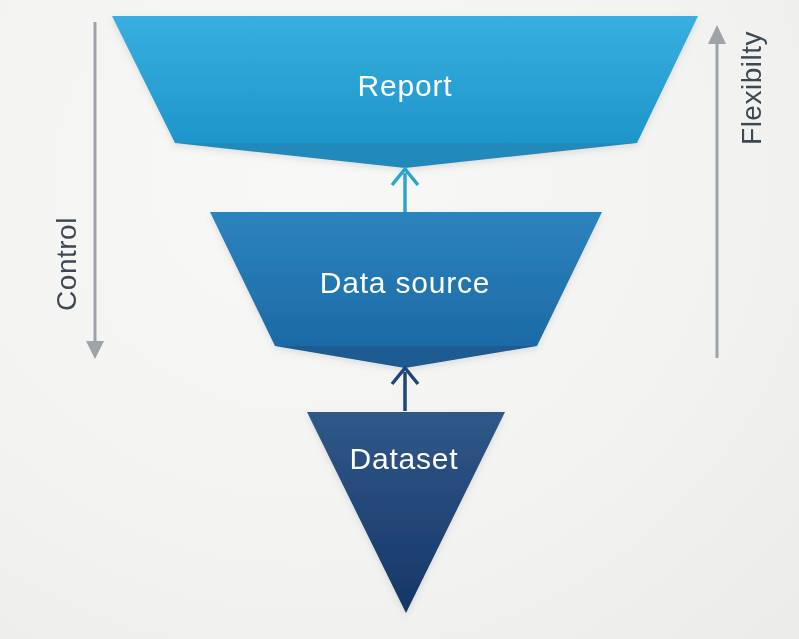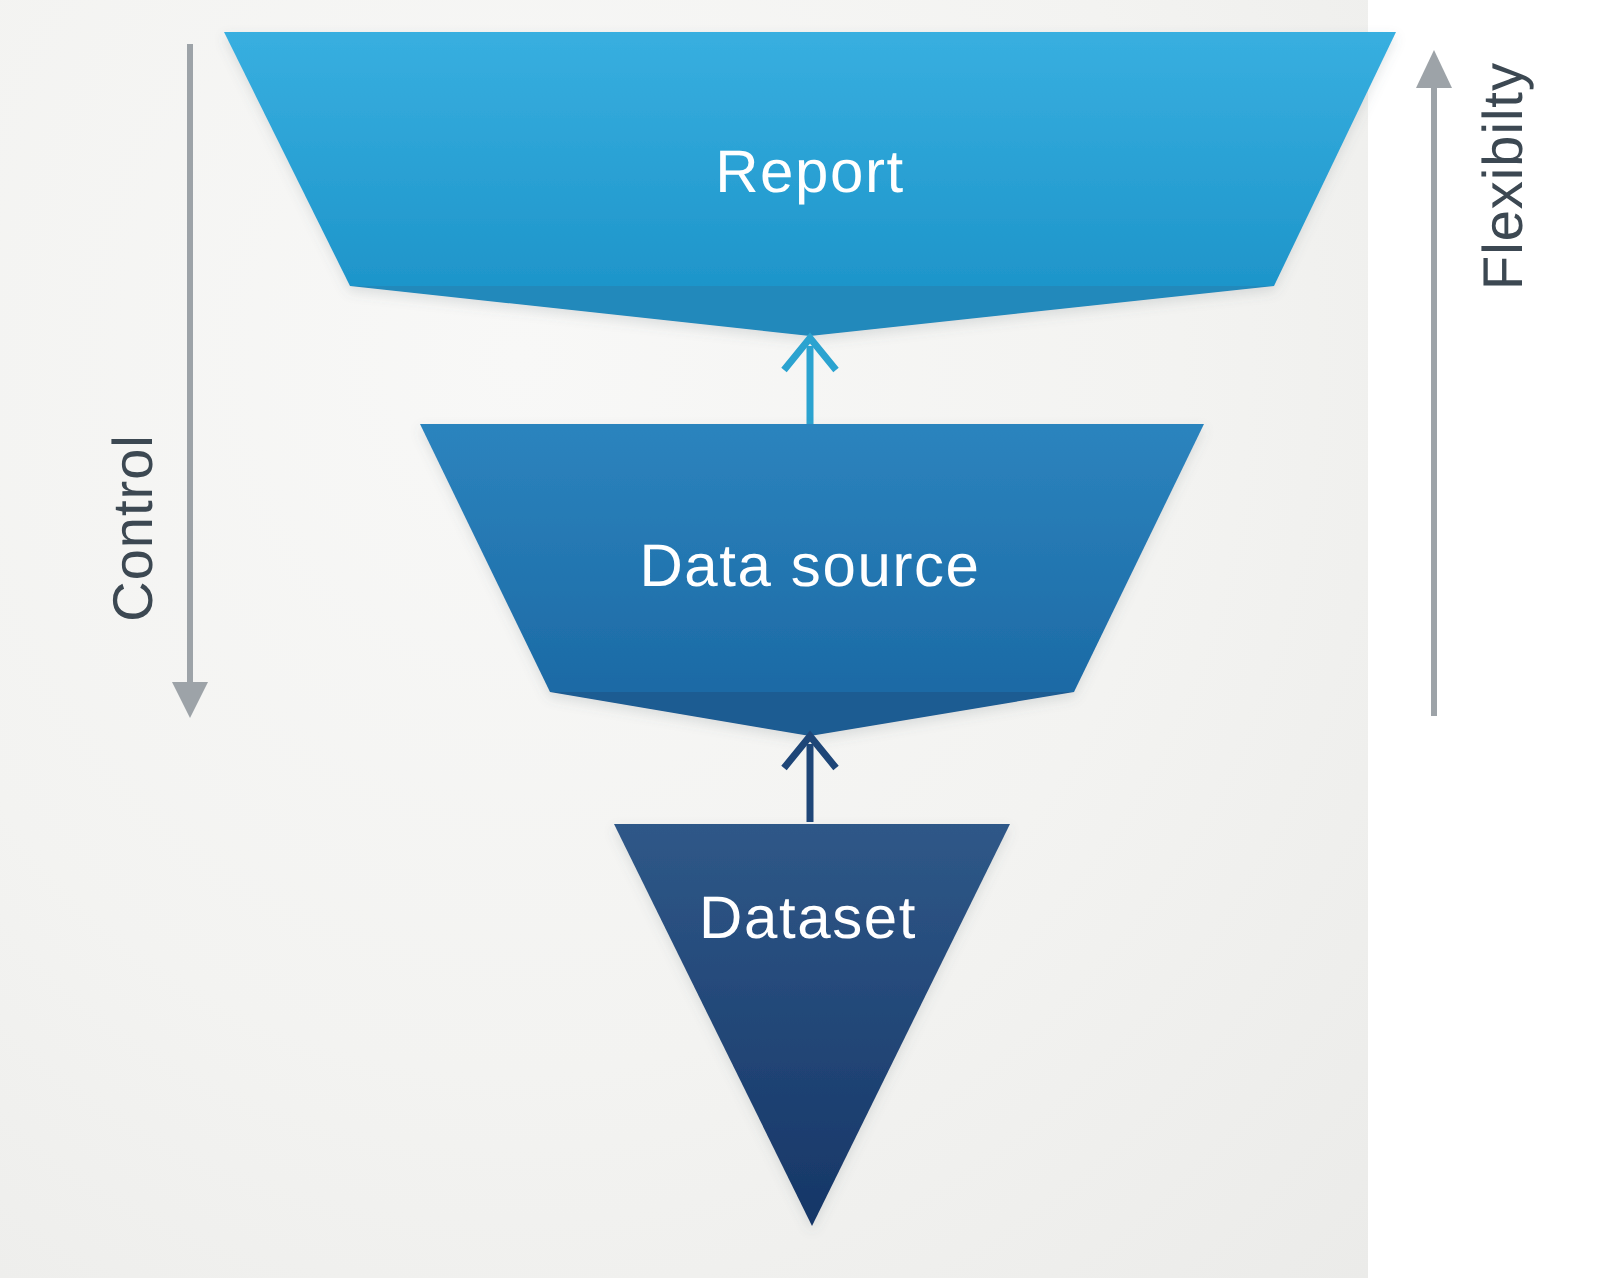--- a/index.html
+++ b/index.html
@@ -3,21 +3,21 @@
 <meta charset="utf-8">
 <style>
   html, body { margin: 0; padding: 0; }
   body {
     width: 799px; height: 639px;
     font-family: "Liberation Sans", sans-serif;
     overflow: hidden;
   }
   .stage {
     position: relative;
-    width: 684px; height: 639px;
+    width: 799px; height: 639px;
     background: radial-gradient(ellipse at 38% 28%, #f8f8f7 0%, #f3f3f1 55%, #ebebe9 100%);
   }
   svg { position: absolute; top: 0; left: 0; }
   .layer-label {
     font-size: 30px;
     letter-spacing: 0.8px;
     font-weight: 400;
   }
   .side-label {
     font-size: 28px;

